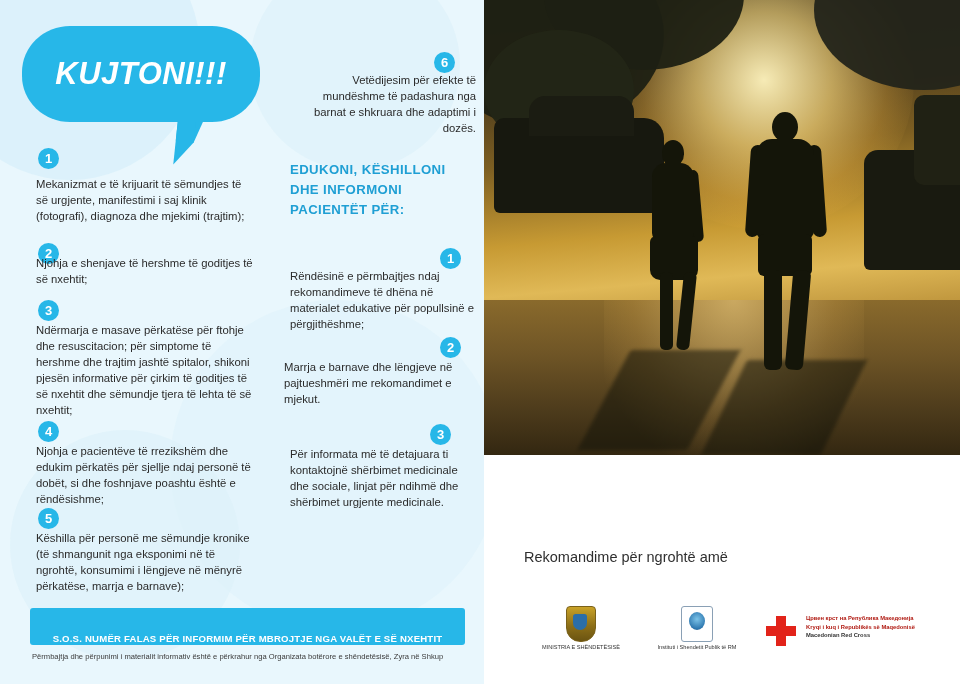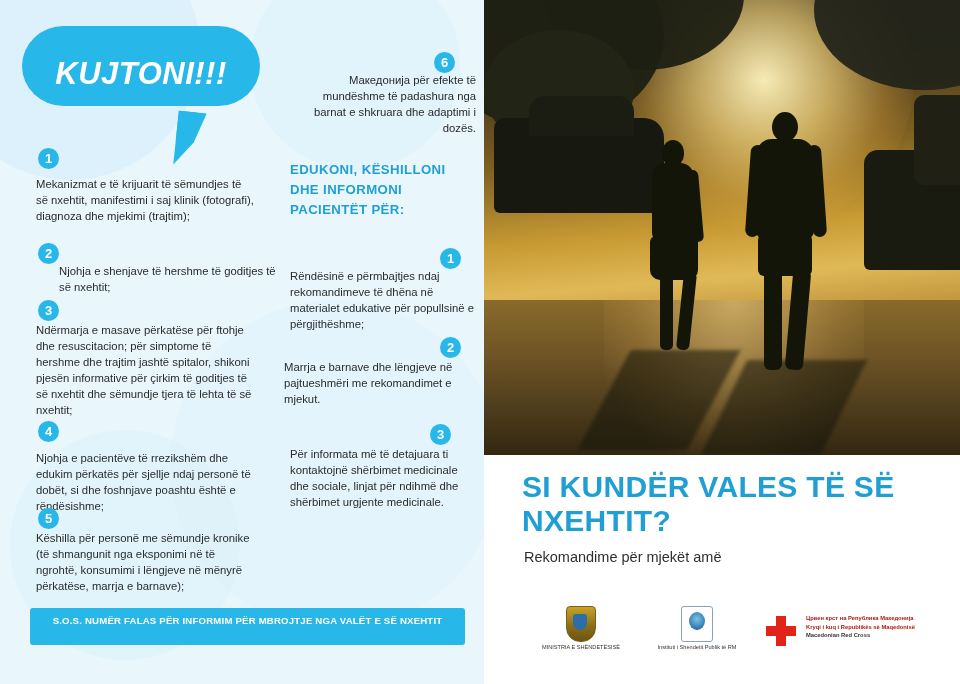--- a/index.html
+++ b/index.html
@@ -35,21 +35,21 @@
   }
   #blob1 { left: -60px; top: -80px; width: 260px; height: 260px; }
   #blob2 { left: 170px; top: 300px; width: 330px; height: 330px; background:#e0f3fb; }
   #blob3 { left: 10px; top: 430px; width: 230px; height: 230px; background:#ddf1fa;}
   #blob4 { left: 250px; top: -40px; width: 210px; height: 210px; background:#ddf1fa;}
 
   
   #bubble {
     position: absolute;
     left: 22px; top: 26px;
-    width: 238px; height: 80px;
+    width: 238px; height: 96px;
     background: #27b7e8;
     border-radius: 48px / 46px;
     box-shadow: 0 0 0 0 transparent;
   }
   #bubble-text {
     position: absolute;
     left: 0; top: 0; width: 238px; height: 96px;
     display: flex; align-items: center; justify-content: center;
     color: #ffffff;
     font-style: italic;
@@ -108,21 +108,21 @@
     left: 30px; top: 608px;
     width: 435px; height: 37px;
     background: #27b7e8;
     border-radius: 3px;
     color: #ffffff;
     text-align: center;
   }
   #sos-line1 {
     font-size: 9.6px;
     font-weight: bold;
-    padding-top: 7px;
+    padding-top: 25px;
     letter-spacing: 0.2px;
   }
   #sos-line2 {
     font-size: 9.6px;
     font-weight: bold;
     padding-top: 3px;
     letter-spacing: 0.6px;
   }
   #footnote {
     position: absolute;
@@ -315,51 +315,52 @@
     <div class="blob" id="blob4"></div>
     <div class="blob" id="blob2"></div>
     <div class="blob" id="blob3"></div>
 
     <div id="bubble-tail"></div>
     <div id="bubble">
       <div id="bubble-text">KUJTONI!!!</div>
     </div>
 
     <div class="num" style="left:38px; top:148px;">1</div>
-    <div class="para" style="left:36px; top:176px; width:218px;">Mekanizmat e të krijuarit të sëmundjes të së nxehtit, manifestimi i saj klinik (fotografi), diagnoza dhe mjekimi (trajtim);</div>
+    <div class="para" style="left:36px; top:176px; width:218px;">Mekanizmat e të krijuarit të sëmundjes të së urgjente, manifestimi i saj klinik (fotografi), diagnoza dhe mjekimi (trajtim);</div>
 
     <div class="num" style="left:38px; top:243px;">2</div>
-    <div class="para" style="left:36px; top:263px; width:218px;margin-left:23px;">Njohja  e shenjave të hershme të goditjes të së nxehtit;</div>
+    <div class="para" style="left:36px; top:255px; width:218px;">Njohja  e shenjave të hershme të goditjes të së nxehtit;</div>
 
     <div class="num" style="left:38px; top:300px;">3</div>
     <div class="para" style="left:36px; top:322px; width:222px;">Ndërmarja e masave përkatëse për ftohje dhe resuscitacion; për simptome të hershme dhe trajtim jashtë spitalor, shikoni pjesën informative për çirkim të goditjes të së nxehtit dhe sëmundje tjera të lehta të së nxehtit;</div>
 
     <div class="num" style="left:38px; top:421px;">4</div>
-    <div class="para" style="left:36px; top:443px; width:226px;margin-top:7px;">Njohja e pacientëve të rrezikshëm dhe edukim përkatës për sjellje ndaj personë të dobët, si dhe foshnjave poashtu është e rëndësishme;</div>
+    <div class="para" style="left:36px; top:443px; width:226px;">Njohja e pacientëve të rrezikshëm dhe edukim përkatës për sjellje ndaj personë të dobët, si dhe foshnjave poashtu është e rëndësishme;</div>
 
     <div class="num" style="left:38px; top:508px;">5</div>
     <div class="para" style="left:36px; top:530px; width:220px;">Këshilla për personë me sëmundje kronike (të shmangunit nga eksponimi në të ngrohtë, konsumimi i lëngjeve në mënyrë përkatëse, marrja e barnave);</div>
 
     <div class="num" style="left:434px; top:52px;">6</div>
-    <div class="para" style="left:290px; top:72px; width:186px; text-align:right;">Македонија për efekte të mundëshme të padashura nga barnat e shkruara dhe adaptimi i dozës.</div>
+    <div class="para" style="left:290px; top:72px; width:186px; text-align:right;">Vetëdijesim për efekte të mundëshme të padashura nga barnat e shkruara dhe adaptimi i dozës.</div>
 
     <div id="right-col-heading">EDUKONI, KËSHILLONI DHE INFORMONI PACIENTËT  PËR:</div>
 
     <div class="num" style="left:440px; top:248px;">1</div>
     <div class="para" style="left:290px; top:268px; width:186px; text-align:left;">Rëndësinë e përmbajtjes ndaj rekomandimeve të dhëna në materialet edukative për popullsinë e përgjithëshme;</div>
 
     <div class="num" style="left:440px; top:337px;">2</div>
     <div class="para" style="left:284px; top:359px; width:186px; ">Marrja e barnave dhe lëngjeve në pajtueshmëri me rekomandimet e mjekut.</div>
 
     <div class="num" style="left:430px; top:424px;">3</div>
     <div class="para" style="left:290px; top:446px; width:186px; text-align:left;">Për informata më të detajuara ti kontaktojnë shërbimet medicinale dhe sociale, linjat për ndihmë dhe shërbimet urgjente medicinale.</div>
 
     <div id="sos-bar">
       <div id="sos-line1">S.O.S. NUMËR FALAS PËR INFORMIM PËR MBROJTJE NGA VALËT E SË NXEHTIT</div>
     </div>
+    <div id="footnote">Përmbajtja dhe përpunimi i materialit informativ është e përkrahur nga Organizata botërore e shëndetësisë, Zyra në Shkup</div>
   </div>
 
   <div id="right-panel">
 
     <div id="photo">
       <div id="sunglow"></div>
       <div class="canopy" id="can1"></div>
       <div class="canopy" id="can2"></div>
       <div class="canopy" id="can4"></div>
       <div class="canopy" id="can3"></div>
@@ -384,22 +385,21 @@
 
       <div class="silhouette" id="man-arm1"></div>
       <div class="silhouette" id="man-arm2"></div>
       <div class="silhouette" id="man-head"></div>
       <div class="silhouette" id="man-torso"></div>
       <div class="silhouette" id="man-hips"></div>
       <div class="silhouette" id="man-leg1"></div>
       <div class="silhouette" id="man-leg2"></div>
     </div>
 
-    <div id="title">SI KUNDËR VALES TË SË NXEHTIT?</div>
-    <div id="subtitle">Rekomandime për mjekët amë</div>
+    <div id="subtitle">Rekomandime për ngrohtë amë</div>
 
     <div id="logos">
       <div class="logo-block" id="logo1">
         <div class="crest"></div>
         <div class="logo-caption">MINISTRIA E SHËNDETËSISË</div>
       </div>
       <div class="logo-block" id="logo2">
         <div class="crest2"></div>
         <div class="logo-caption">Instituti i Shendetit Publik të RM</div>
       </div>

